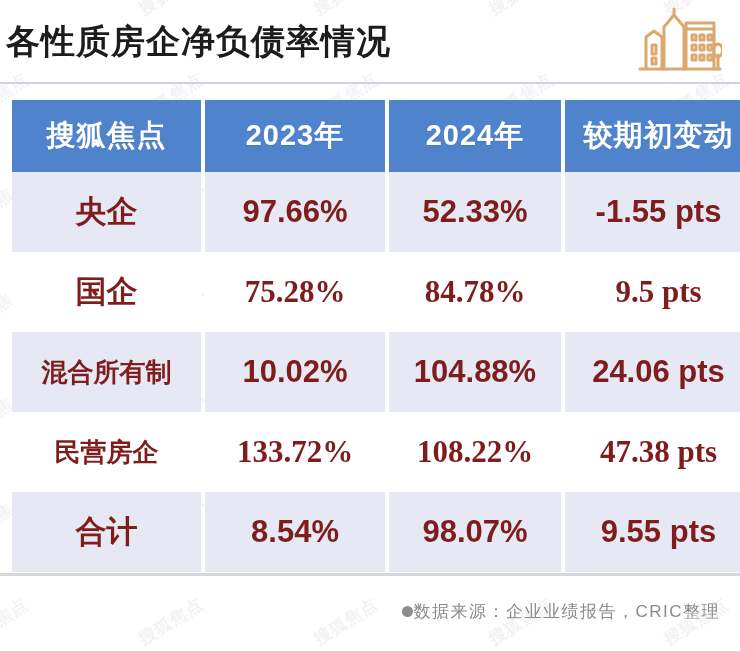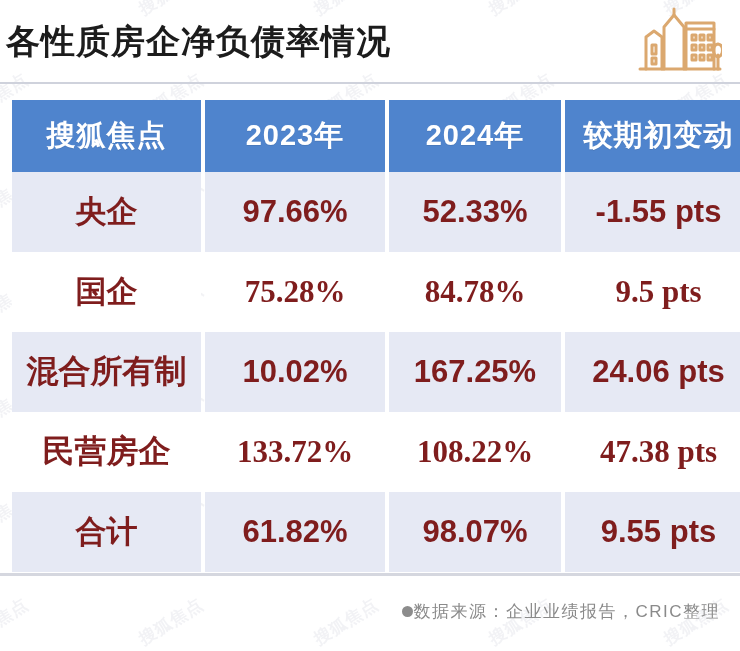--- a/index.html
+++ b/index.html
@@ -109,21 +109,21 @@
     border: 0;
     font-size: 31px;
     font-weight: 700;
     color: #7f1d1d;
     letter-spacing: 0px;
   }
   .data-table tbody tr.shade td { background: #e6e9f4; }
   .data-table tbody tr.plain td { background: #ffffff; font-family: Liberation Serif, serif; }
 
   td.label-cell { font-size: 29px; letter-spacing: 2px; }
-  td.label-cell.tight { font-size: 32px; letter-spacing: 0px; }
+  td.label-cell.tight { font-size: 26px; letter-spacing: 0px; }
 
   .rule-bottom {
     position: absolute;
     left: 0;
     right: 0;
     top: 573px;
     height: 3px;
     background: #d5d7df;
     z-index: 10;
   }
@@ -269,32 +269,32 @@
       </tr>
       <tr class="plain">
         <td class="label-cell">国企</td>
         <td>75.28%</td>
         <td>84.78%</td>
         <td>9.5 pts</td>
       </tr>
       <tr class="shade">
         <td class="label-cell tight">混合所有制</td>
         <td>10.02%</td>
-        <td>167.25%</td>
+        <td>104.88%</td>
         <td>24.06 pts</td>
       </tr>
       <tr class="plain">
         <td class="label-cell tight">民营房企</td>
         <td>133.72%</td>
         <td>108.22%</td>
         <td>47.38 pts</td>
       </tr>
       <tr class="shade">
         <td class="label-cell">合计</td>
-        <td>61.82%</td>
+        <td>8.54%</td>
         <td>98.07%</td>
         <td>9.55 pts</td>
       </tr>
     </tbody>
   </table>
 </div>
 
 <div class="rule-bottom"></div>
 
 <div class="footer">

